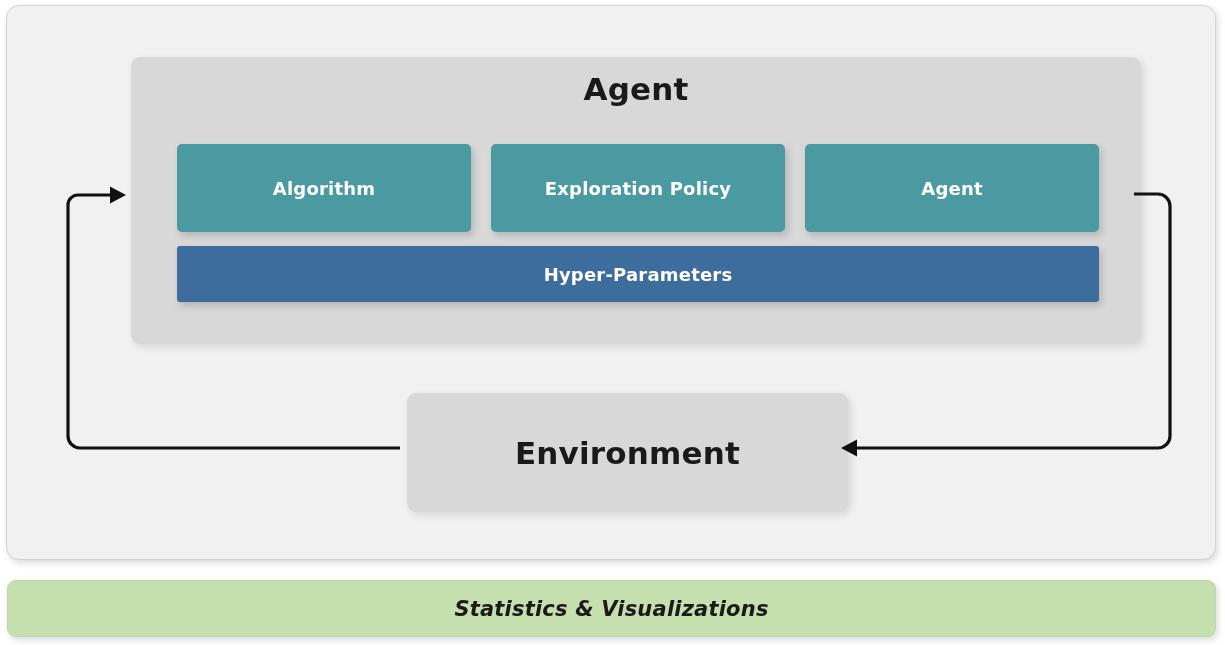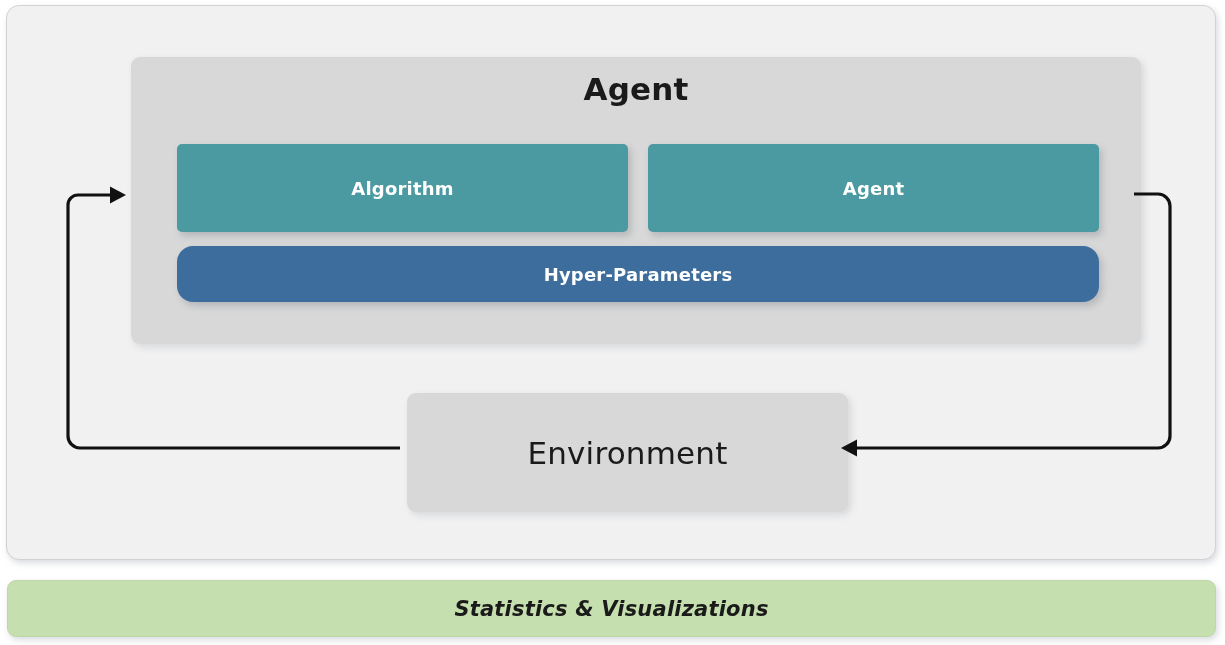--- a/index.html
+++ b/index.html
@@ -87,21 +87,21 @@
   }
 
   
   .hyper-bar {
     position: absolute;
     left: 46px;   
     top: 189px;   
     width: 922px;
     height: 56px;
     background: #3d6d9c;
-    border-radius: 16px;
+    border-radius: 3px;
     display: flex;
     align-items: center;
     justify-content: center;
     box-shadow: 3px 4px 7px rgba(110,116,128,0.33);
   }
   .hyper-bar .label {
     color: #ffffff;
     font-size: 18px;
     font-weight: bold;
     letter-spacing: 0.2px;
@@ -116,21 +116,21 @@
     height: 119px;
     background: #d8d8d8;
     border-radius: 9px;
     display: flex;
     align-items: center;
     justify-content: center;
     box-shadow: 3px 3px 7px rgba(120,126,140,0.22);
   }
   .environment-panel .label {
     font-size: 31px;
-    font-weight: normal;
+    font-weight: bold;
     color: #1a1a1a;
     letter-spacing: 0.2px;
   }
 
   
   .arrow-layer {
     position: absolute;
     left: 0;
     top: 0;
     width: 1225px;
@@ -170,20 +170,23 @@
   <div class="outer-panel">
 
     <div class="agent-panel">
       <div class="agent-title">Agent</div>
 
       <div class="component-row">
         <div class="component-box">
           <span class="label">Algorithm</span>
         </div>
         <div class="component-box">
+          <span class="label">Exploration Policy</span>
+        </div>
+        <div class="component-box">
           <span class="label">Agent</span>
         </div>
       </div>
 
       <div class="hyper-bar">
         <span class="label">Hyper-Parameters</span>
       </div>
     </div>
 
     <div class="environment-panel">

